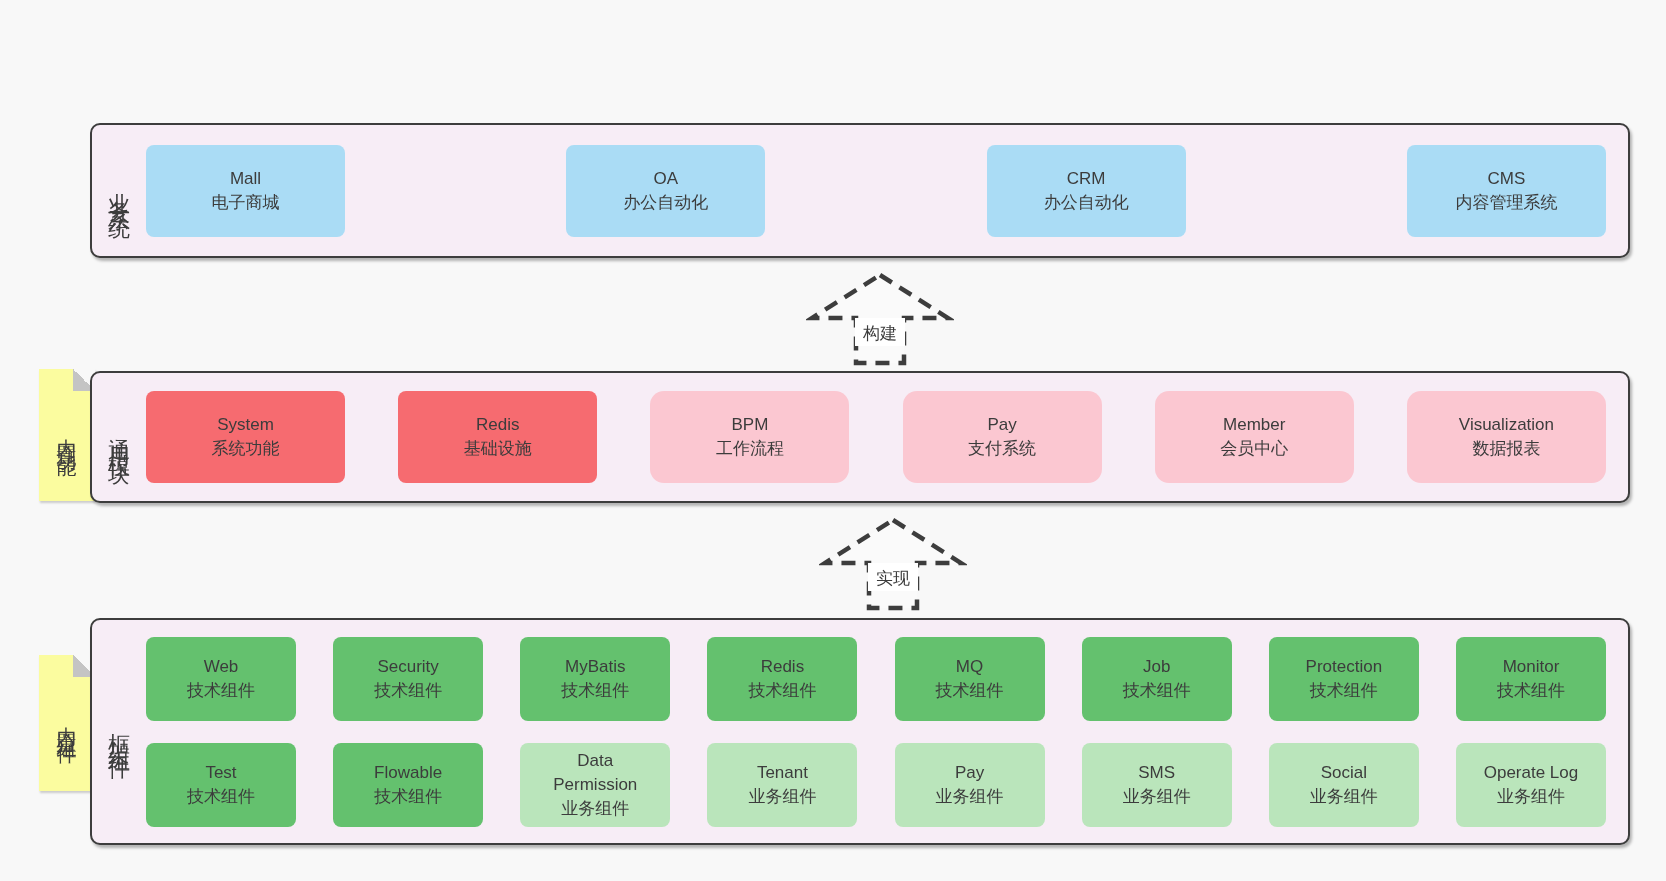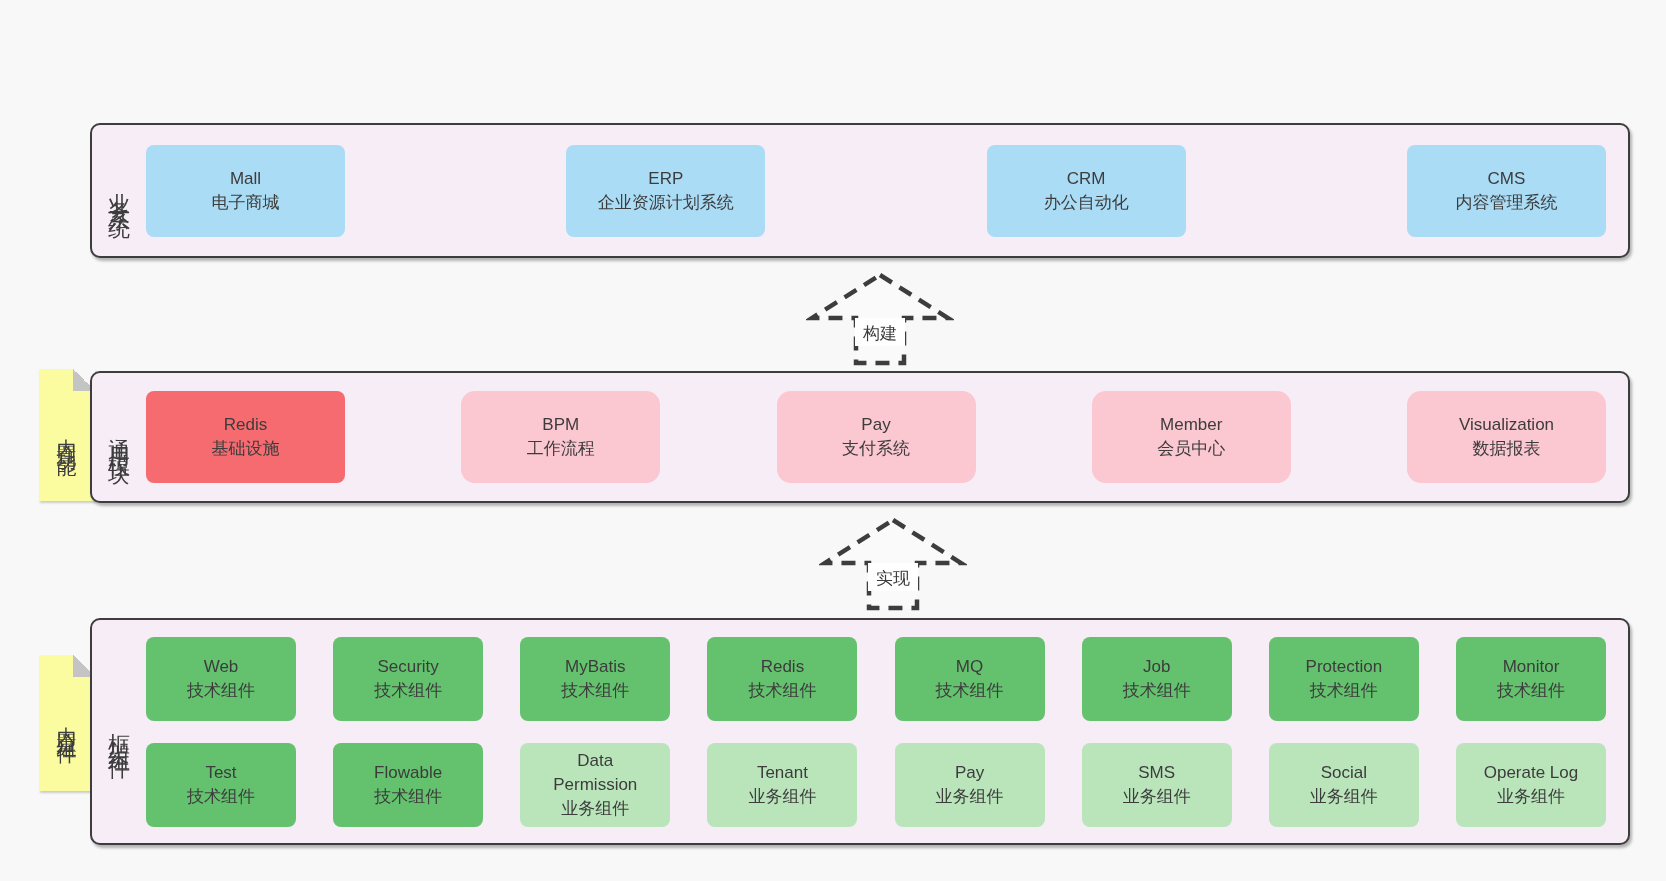--- a/index.html
+++ b/index.html
@@ -68,22 +68,22 @@
   </div>
 
   <div class="band" id="band-business">
     <div class="band-label">业务系统</div>
     <div class="boxes-area">
         <div class="box type-blue">
     <div>Mall</div>
     <div>电子商城</div>
   </div>
         <div class="box type-blue">
-    <div>ERP</div>
-    <div>企业资源计划系统</div>
+    <div>OA</div>
+    <div>办公自动化</div>
   </div>
         <div class="box type-blue">
     <div>CRM</div>
     <div>办公自动化</div>
   </div>
         <div class="box type-blue">
     <div>CMS</div>
     <div>内容管理系统</div>
   </div>
       </div>
@@ -92,20 +92,24 @@
   <svg class="arrow" id="arrow-build" width="148" height="94" viewBox="0 0 148 94">
     <polygon points="74,3 142,46 98,46 98,91 50,91 50,46 6,46"></polygon>
     <rect x="49" y="46" width="50" height="28"></rect>
     <text x="74" y="67" text-anchor="middle">构建</text>
   </svg>
 
   <div class="band" id="band-common">
     <div class="band-label">通用模块</div>
     <div class="boxes-area">
         <div class="box type-red">
+    <div>System</div>
+    <div>系统功能</div>
+  </div>
+        <div class="box type-red">
     <div>Redis</div>
     <div>基础设施</div>
   </div>
         <div class="box type-pink">
     <div>BPM</div>
     <div>工作流程</div>
   </div>
         <div class="box type-pink">
     <div>Pay</div>
     <div>支付系统</div>

